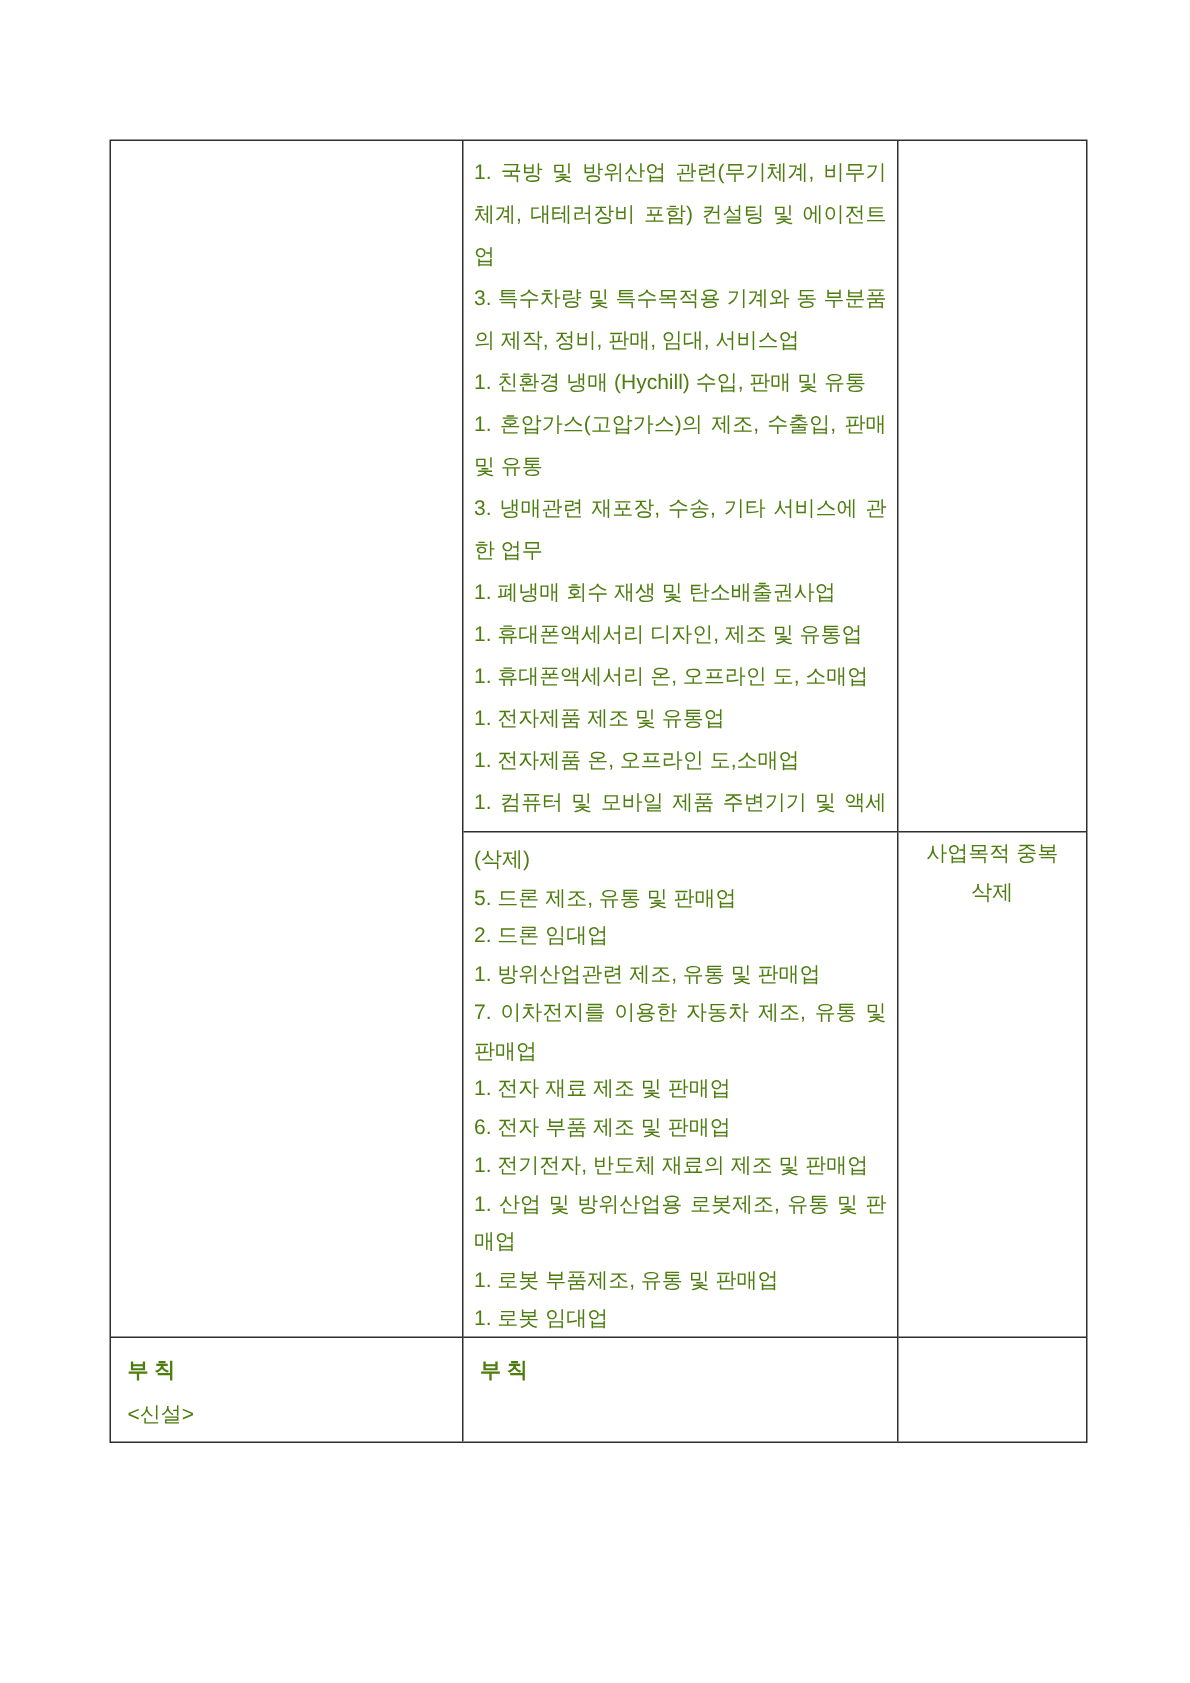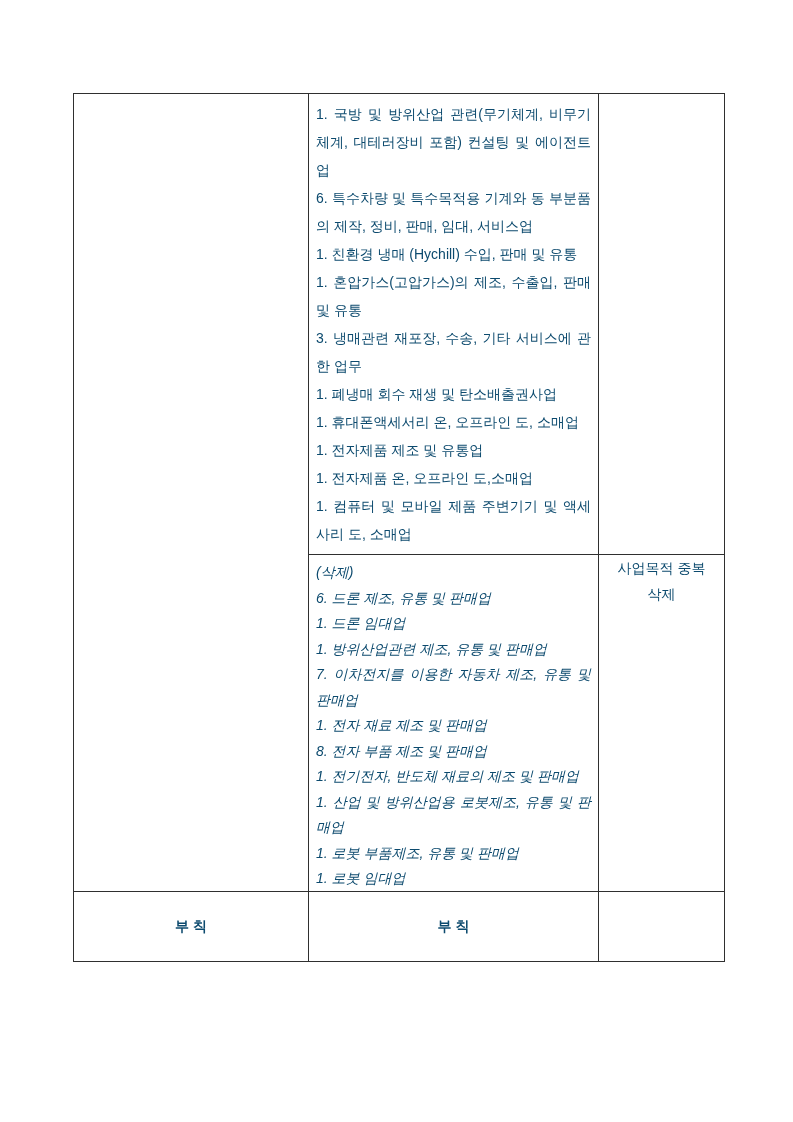--- a/index.html
+++ b/index.html
@@ -20,48 +20,47 @@
     left: 73px;
     top: 93px;
     width: 652px;
     height: 869px;
     box-sizing: border-box;
     display: grid;
     grid-template-columns: 235px 290px 1fr;
     grid-template-rows: 461px 337px 1fr;
     border: 1px solid #2f2f2f;
     font-size: 14px;
-    color: #0c4a6e;
+    color: #4d7c0f;
   }
   .cell {
     box-sizing: border-box;
     overflow: hidden;
   }
   .b-r { border-right: 1px solid #2f2f2f; }
   .b-b { border-bottom: 1px solid #2f2f2f; }
 
   .cell-left-span { grid-column: 1; grid-row: 1 / 3; }
   .cell-mid-1     { grid-column: 2; grid-row: 1; padding: 6px 7px 0 7px; line-height: 28px; }
   .cell-right-1   { grid-column: 3; grid-row: 1; }
-  .cell-mid-2     { grid-column: 2; grid-row: 2; padding: 5px 7px 0 7px; line-height: 25.5px; font-style: italic; }
+  .cell-mid-2     { grid-column: 2; grid-row: 2; padding: 5px 7px 0 7px; line-height: 25.5px; }
   .cell-right-2   { grid-column: 3; grid-row: 2; }
   .cell-left-3    { grid-column: 1; grid-row: 3; padding: 5px 7px 0 7px; line-height: 25px; }
   .cell-mid-3     { grid-column: 2; grid-row: 3; padding: 5px 7px 0 7px; line-height: 25px; }
   .cell-right-3   { grid-column: 3; grid-row: 3; }
 
   .item {
     margin: 0;
     text-align: justify;
     text-align-last: left;
     word-break: break-all;
   }
   .plain-line {
-    margin: 17px;
+    margin: 4px;
     word-break: keep-all;
-    text-align: center;
   }
   .bold { font-weight: bold; }
   .note-cell {
     display: flex;
     align-items: flex-start;
     justify-content: center;
     text-align: center;
     line-height: 26px;
     padding: 0 4px;
     word-break: keep-all;
@@ -70,41 +69,42 @@
 </head>
 <body>
 
 <div class="page">
   <div class="doc-table">
 
     <div class="cell cell-left-span b-r b-b"></div>
 
     <div class="cell cell-mid-1 b-r b-b">
         <p class="item">1. 국방 및 방위산업 관련(무기체계, 비무기체계, 대테러장비 포함) 컨설팅 및 에이전트업</p>
-        <p class="item">6. 특수차량 및 특수목적용 기계와 동 부분품의 제작, 정비, 판매, 임대, 서비스업</p>
+        <p class="item">3. 특수차량 및 특수목적용 기계와 동 부분품의 제작, 정비, 판매, 임대, 서비스업</p>
         <p class="item">1. 친환경 냉매 (Hychill) 수입, 판매 및 유통</p>
         <p class="item">1. 혼압가스(고압가스)의 제조, 수출입, 판매 및 유통</p>
         <p class="item">3. 냉매관련 재포장, 수송, 기타 서비스에 관한 업무</p>
         <p class="item">1. 폐냉매 회수 재생 및 탄소배출권사업</p>
+        <p class="item">1. 휴대폰액세서리 디자인, 제조 및 유통업</p>
         <p class="item">1. 휴대폰액세서리 온, 오프라인 도, 소매업</p>
         <p class="item">1. 전자제품 제조 및 유통업</p>
         <p class="item">1. 전자제품 온, 오프라인 도,소매업</p>
         <p class="item">1. 컴퓨터 및 모바일 제품 주변기기 및 액세사리 도, 소매업</p>
       </div>
 
     <div class="cell cell-right-1 b-b"></div>
 
     <div class="cell cell-mid-2 b-r b-b">
         <p class="item">(삭제)</p>
-        <p class="item">6. 드론 제조, 유통 및 판매업</p>
-        <p class="item">1. 드론 임대업</p>
+        <p class="item">5. 드론 제조, 유통 및 판매업</p>
+        <p class="item">2. 드론 임대업</p>
         <p class="item">1. 방위산업관련 제조, 유통 및 판매업</p>
         <p class="item">7. 이차전지를 이용한 자동차 제조, 유통 및 판매업</p>
         <p class="item">1. 전자 재료 제조 및 판매업</p>
-        <p class="item">8. 전자 부품 제조 및 판매업</p>
+        <p class="item">6. 전자 부품 제조 및 판매업</p>
         <p class="item">1. 전기전자, 반도체 재료의 제조 및 판매업</p>
         <p class="item">1. 산업 및 방위산업용 로봇제조, 유통 및 판매업</p>
         <p class="item">1. 로봇 부품제조, 유통 및 판매업</p>
         <p class="item">1. 로봇 임대업</p>
       </div>
 
     <div class="cell cell-right-2 b-b note-cell">
       <span>사업목적 중복 삭제</span>
     </div>
 

